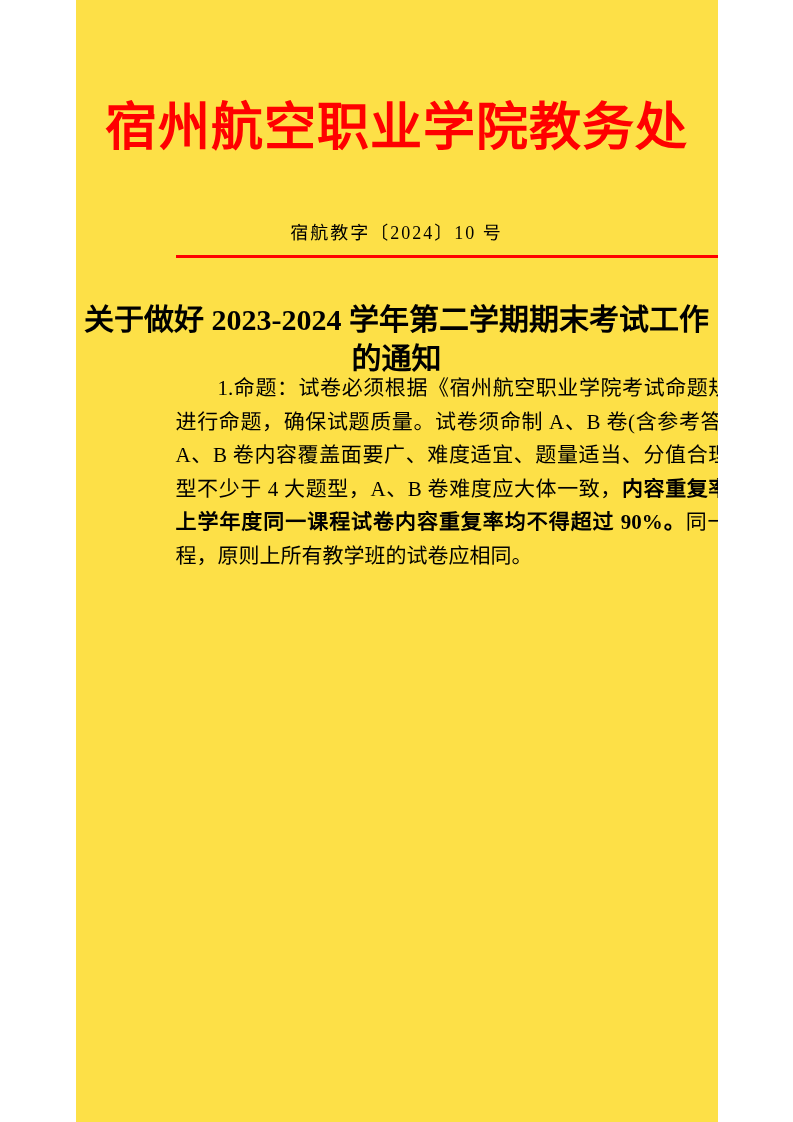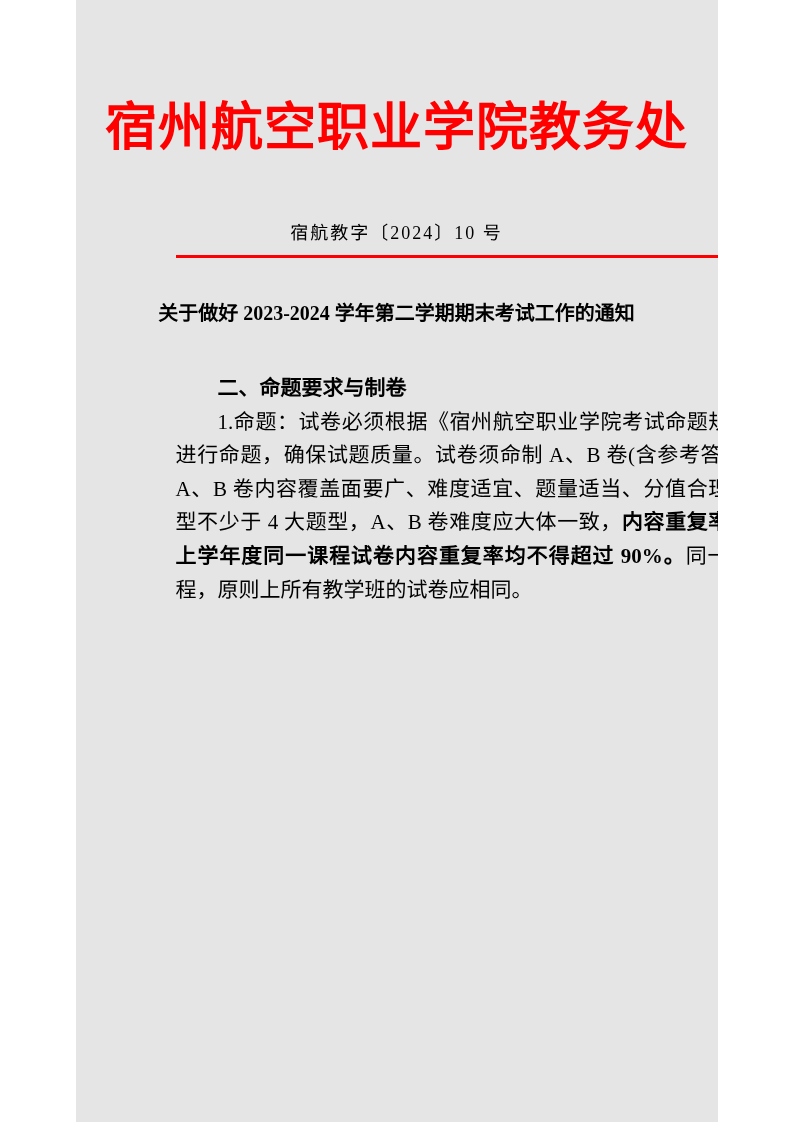--- a/index.html
+++ b/index.html
@@ -3,21 +3,21 @@
 <meta charset="utf-8">
 <style>
   * { margin: 0; padding: 0; box-sizing: border-box; }
   html, body { background: #ffffff; }
   body { font-family: "Liberation Serif", "DejaVu Serif", serif; color: #000000; }
 
   .page {
     position: relative;
     width: 642px;
     height: 1122px;
-    background: #e5e5e5;
+    background: #fde047;
     overflow: hidden;
     margin: 0 auto;
   }
 
   .org-title {
     position: absolute;
     top: 94px;
     left: 0;
     width: 100%;
     text-align: center;
@@ -48,21 +48,21 @@
     height: 3px;
     background: #ff0000;
   }
 
   .notice-title {
     position: absolute;
     top: 300px;
     left: 0;
     width: 100%;
     text-align: center;
-    font-size: 20px;
+    font-size: 30px;
     font-weight: bold;
     line-height: 1.3;
   }
 
   .body-text {
     position: absolute;
     top: 372px;
     left: 100px;
     width: 597px;
     font-size: 21px;
@@ -97,21 +97,20 @@
 
   <div class="notice-title">关于做好 2023-2024 学年第二学期期末考试工作的通知</div>
 
   <div class="body-text">
 
 
 
 
 
 
-    <p class="section-heading">二、命题要求与制卷</p>
 
     <p><span>1.命题：试卷必须根据《宿州航空职业学院考试命题规范》进行命题，确保试题质量。试卷须命制 A、B 卷(含参考答案)，A、B 卷内容覆盖面要广、难度适宜、题量适当、分值合理、题型不少于 4 大题型，A、B 卷难度应大体一致，</span><strong>内容重复率及与上学年度同一课程试卷内容重复率均不得超过 90%。</strong><span>同一门课程，原则上所有教学班的试卷应相同。</span></p>
 
   </div>
 
   <div class="page-number">—1—</div>
 
 </div>
 
 </body></html>

